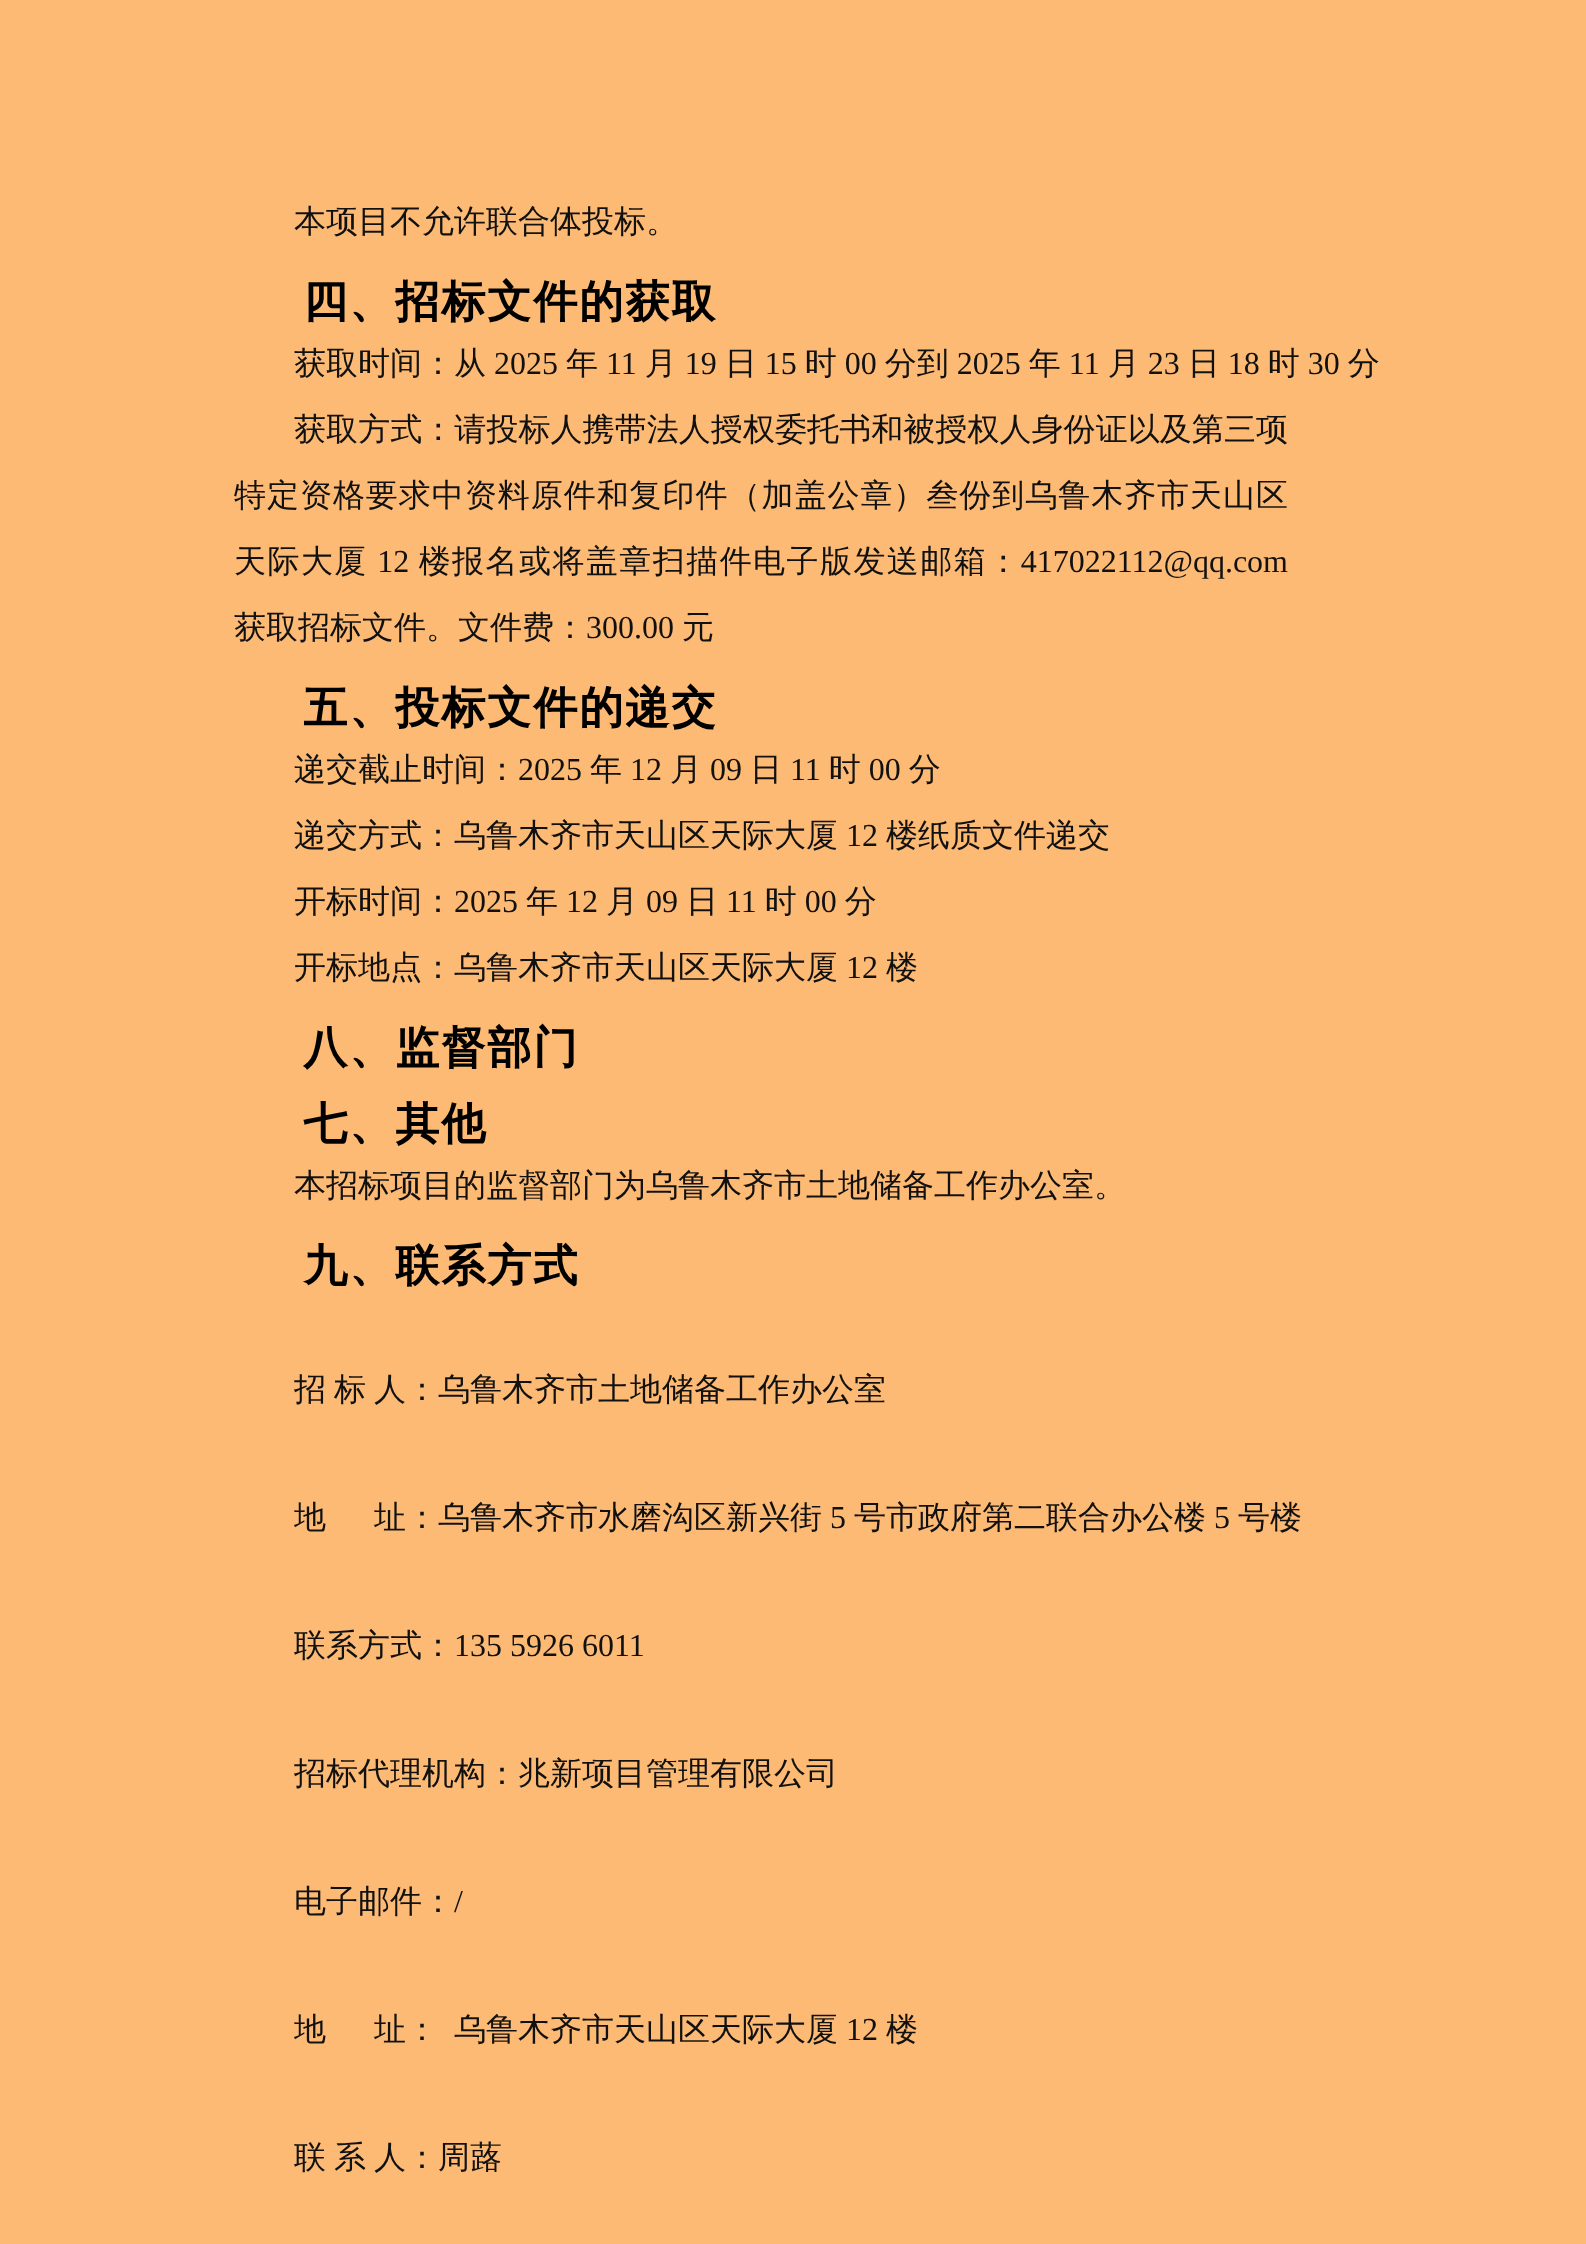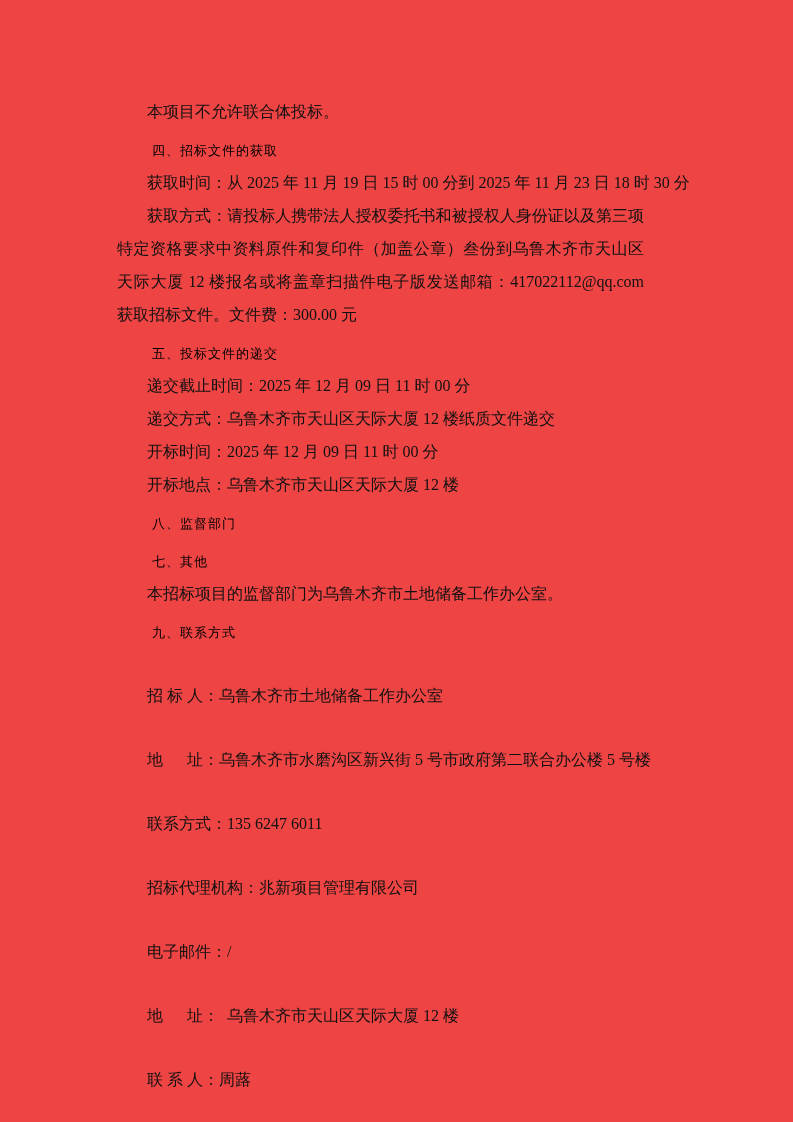--- a/index.html
+++ b/index.html
@@ -1,20 +1,20 @@
 <!DOCTYPE html>
 <html><head>
 <meta charset="utf-8">
 <style>
   html, body { margin: 0; padding: 0; background: #ffffff; }
   .page {
     position: relative;
     width: 793px;
     height: 1122px;
-    background: #ef4444;
+    background: #fdba74;
     overflow: hidden;
     font-family: "Liberation Serif", "DejaVu Serif", serif;
     color: #111111;
   }
   .content {
     position: absolute;
     left: 117px;
     top: 95px;
     width: 527px;
   }
@@ -27,22 +27,22 @@
     color: #111111;
   }
   .p.wrap {
     white-space: normal;
     text-align: justify;
   }
   .heading {
     margin: 8px 0 0 0;
     padding-left: 35px;
     font-family: "Liberation Sans", "DejaVu Sans", sans-serif;
-    font-weight: 400;
-    font-size: 13px;
+    font-weight: 700;
+    font-size: 22px;
     line-height: 30px;
     color: #000000;
     letter-spacing: 1px;
   }
   .contact .p { line-height: 32px; margin-top: 32px; }
 </style>
 </head>
 <body>
 
 <div class="page">
@@ -63,21 +63,21 @@
 
     <h2 class="heading">八、监督部门</h2>
 
     <h2 class="heading">七、其他</h2>
     <p class="p">本招标项目的监督部门为乌鲁木齐市土地储备工作办公室。</p>
 
     <h2 class="heading">九、联系方式</h2>
     <div class="contact">
       <p class="p">招 标 人：乌鲁木齐市土地储备工作办公室</p>
       <p class="p">地      址：乌鲁木齐市水磨沟区新兴街 5 号市政府第二联合办公楼 5 号楼</p>
-      <p class="p">联系方式：135 6247 6011</p>
+      <p class="p">联系方式：135 5926 6011</p>
       <p class="p">招标代理机构：兆新项目管理有限公司</p>
       <p class="p">电子邮件：/</p>
       <p class="p">地      址：  乌鲁木齐市天山区天际大厦 12 楼</p>
       <p class="p">联 系 人：周蕗</p>
       <p class="p">电      话：13399733359</p>
     </div>
 
   </div>
 </div>
 

